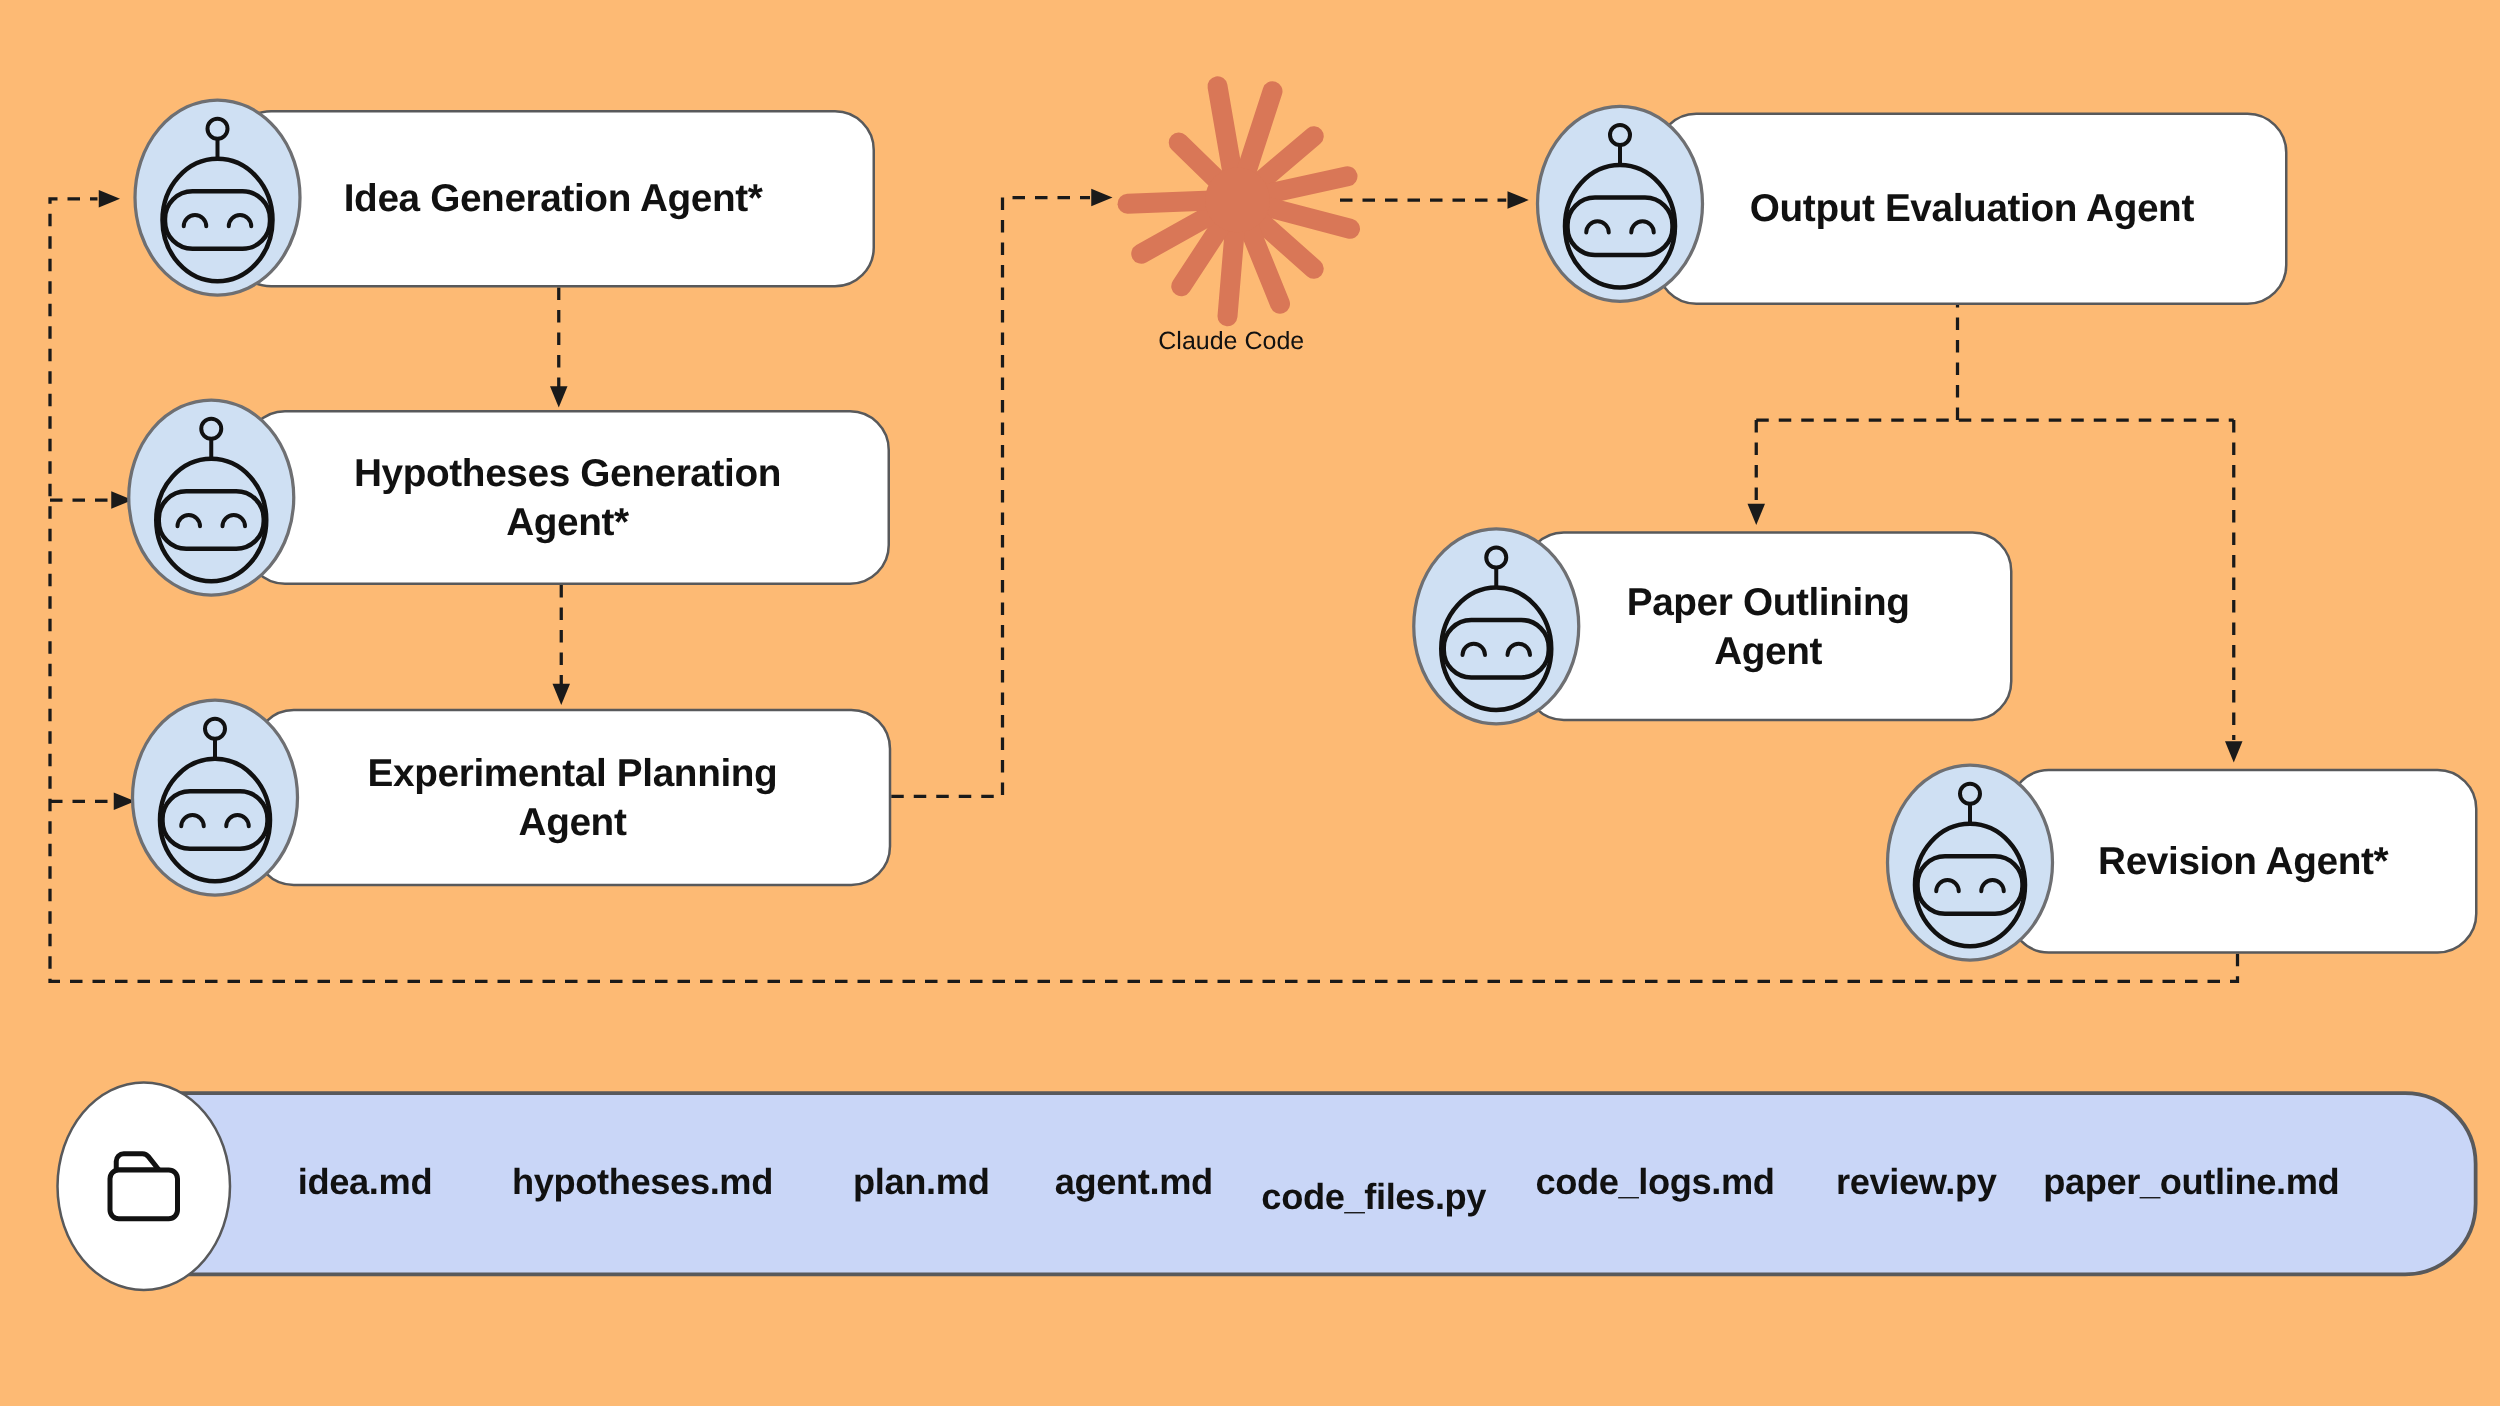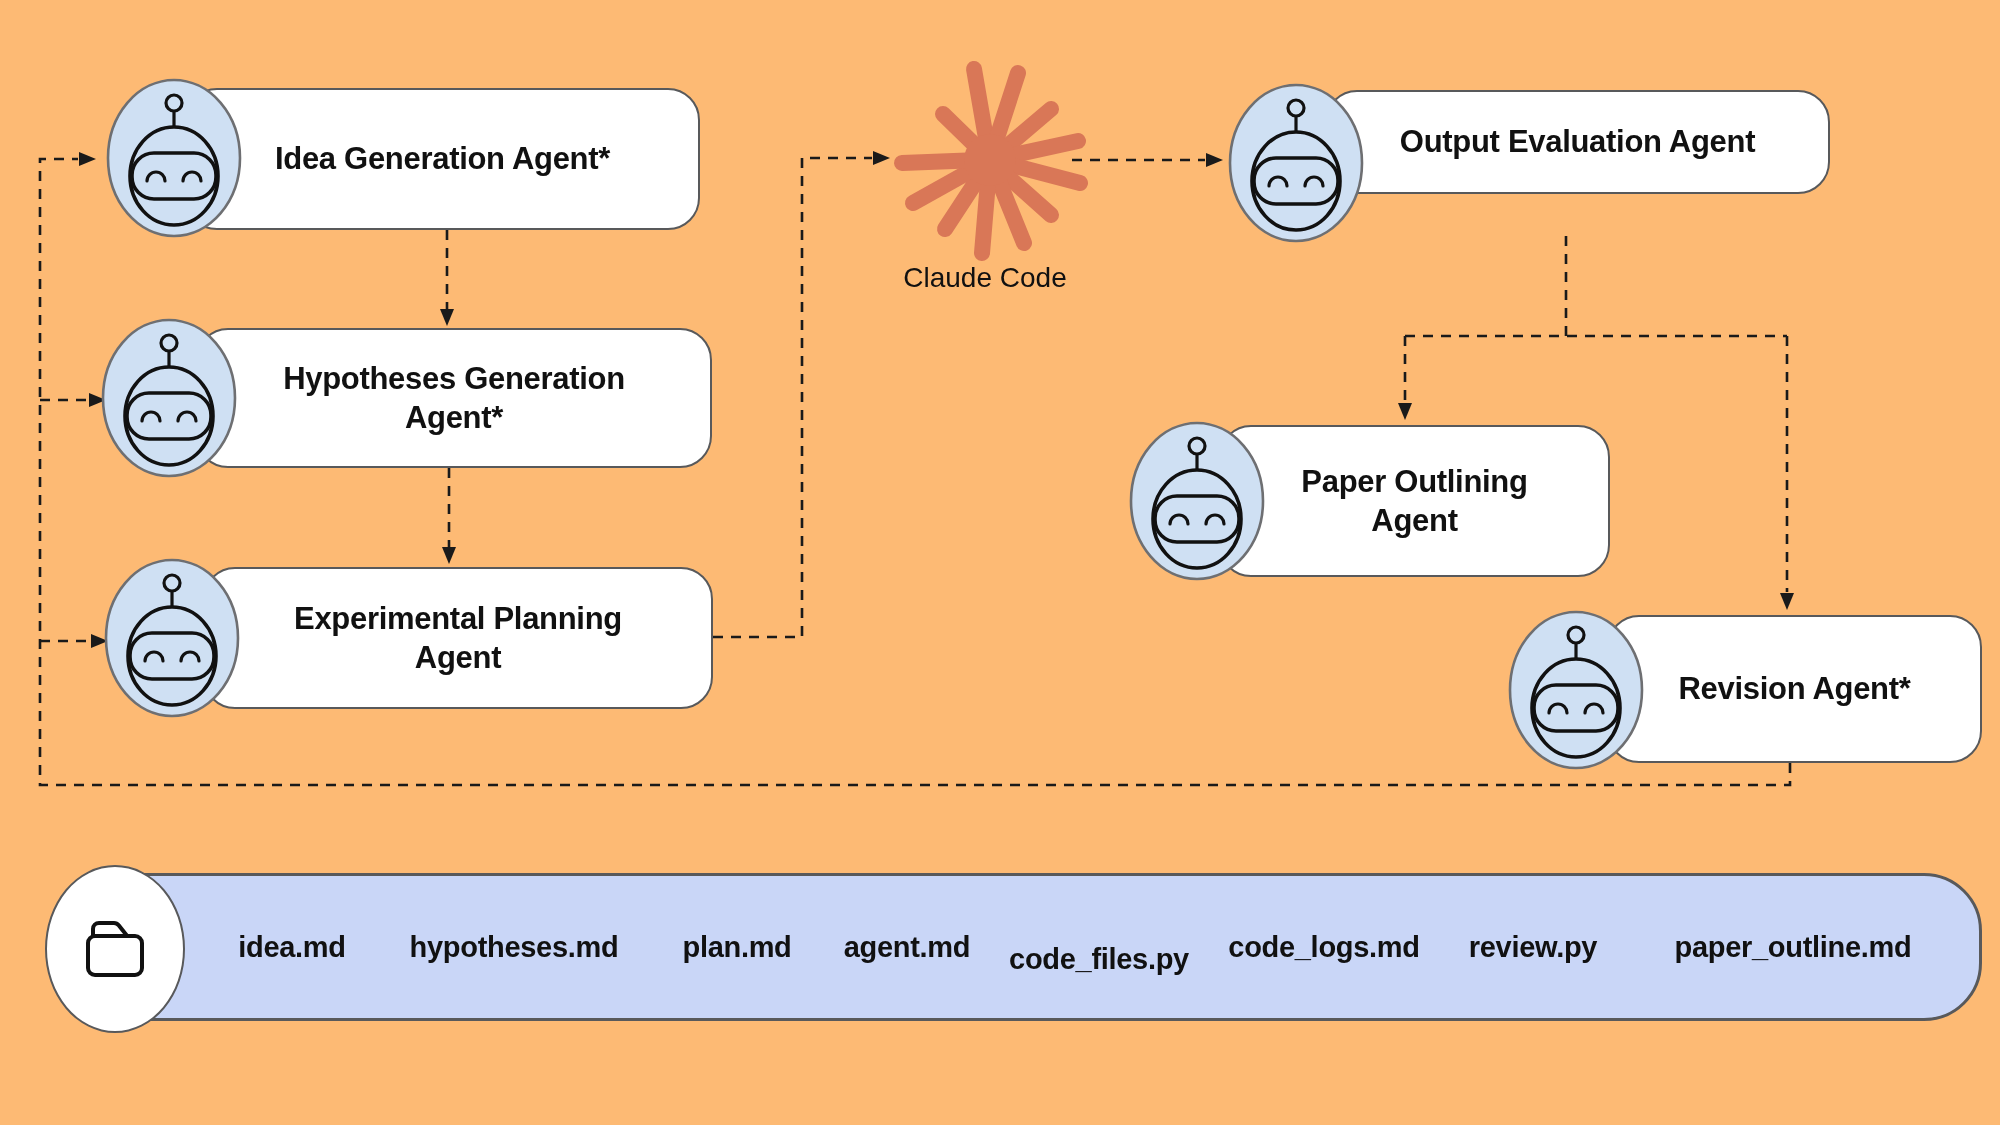--- a/index.html
+++ b/index.html
@@ -46,40 +46,40 @@
     font-size: 31px;
     line-height: 1.26;
     text-align: center;
     color: var(--text-black);
     white-space: pre-line;
     letter-spacing: -0.3px;
   }
   .pill-idea      { left: 185px; top:  88px; width: 515px; height: 142px; }
   .pill-hypo      { left: 196px; top: 328px; width: 516px; height: 140px; }
   .pill-exp       { left: 203px; top: 567px; width: 510px; height: 142px; }
-  .pill-output    { left: 1325px; top:  90px; width: 505px; height: 104px; }
+  .pill-output    { left: 1325px; top:  90px; width: 505px; height: 154px; }
   .pill-paper     { left: 1219px; top: 425px; width: 391px; height: 152px; }
   .pill-revision  { left: 1607px; top: 615px; width: 375px; height: 148px; }
 
   
   .robot { position: absolute; z-index: 3; width: 138px; height: 160px; }
   .robot-idea     { left:  105px; top:  78px; }
   .robot-hypo     { left:  100px; top: 318px; }
   .robot-exp      { left:  103px; top: 558px; }
   .robot-output   { left: 1227px; top:  83px; }
   .robot-paper    { left: 1128px; top: 421px; }
   .robot-revision { left: 1507px; top: 610px; }
 
   
   .claude-icon { position: absolute; left: 885px; top: 55px; z-index: 2; }
   .claude-label {
     position: absolute;
     left: 985px; top: 262px;
     transform: translateX(-50%);
-    font-size: 28px;
+    font-size: 20px;
     color: var(--text-black);
     z-index: 2;
     white-space: nowrap;
   }
 
   
   .file-bar {
     position: absolute;
     left: 88px; top: 873px;
     width: 1894px; height: 148px;
@@ -111,21 +111,21 @@
     white-space: nowrap;
     letter-spacing: -0.3px;
   }
   .file-0 { left:  292px; }
   .file-1 { left:  514px; }
   .file-2 { left:  737px; }
   .file-3 { left:  907px; text-align: right; }
   .file-4 { left: 1099px; margin-top: 12px; }
   .file-5 { left: 1324px; }
   .file-6 { left: 1533px; }
-  .file-7 { left: 1793px; text-align: center; }
+  .file-7 { left: 1753px; text-align: center; }
 
   .footnote {
     position: absolute;
     left: 22px; top: 1072px;
     font-style: italic;
     font-size: 26px;
     color: var(--text-black);
     z-index: 2;
   }
 </style>

